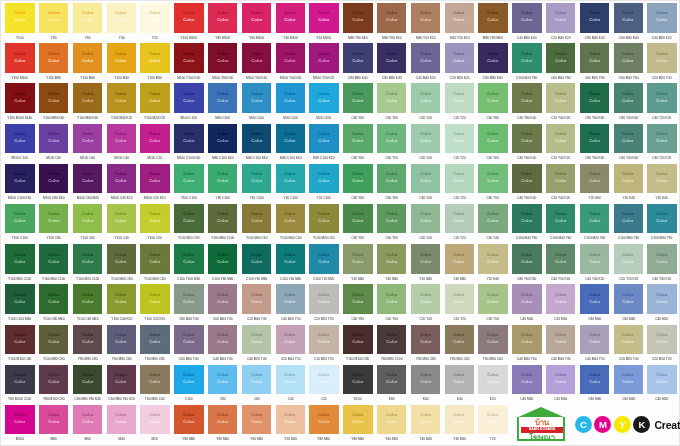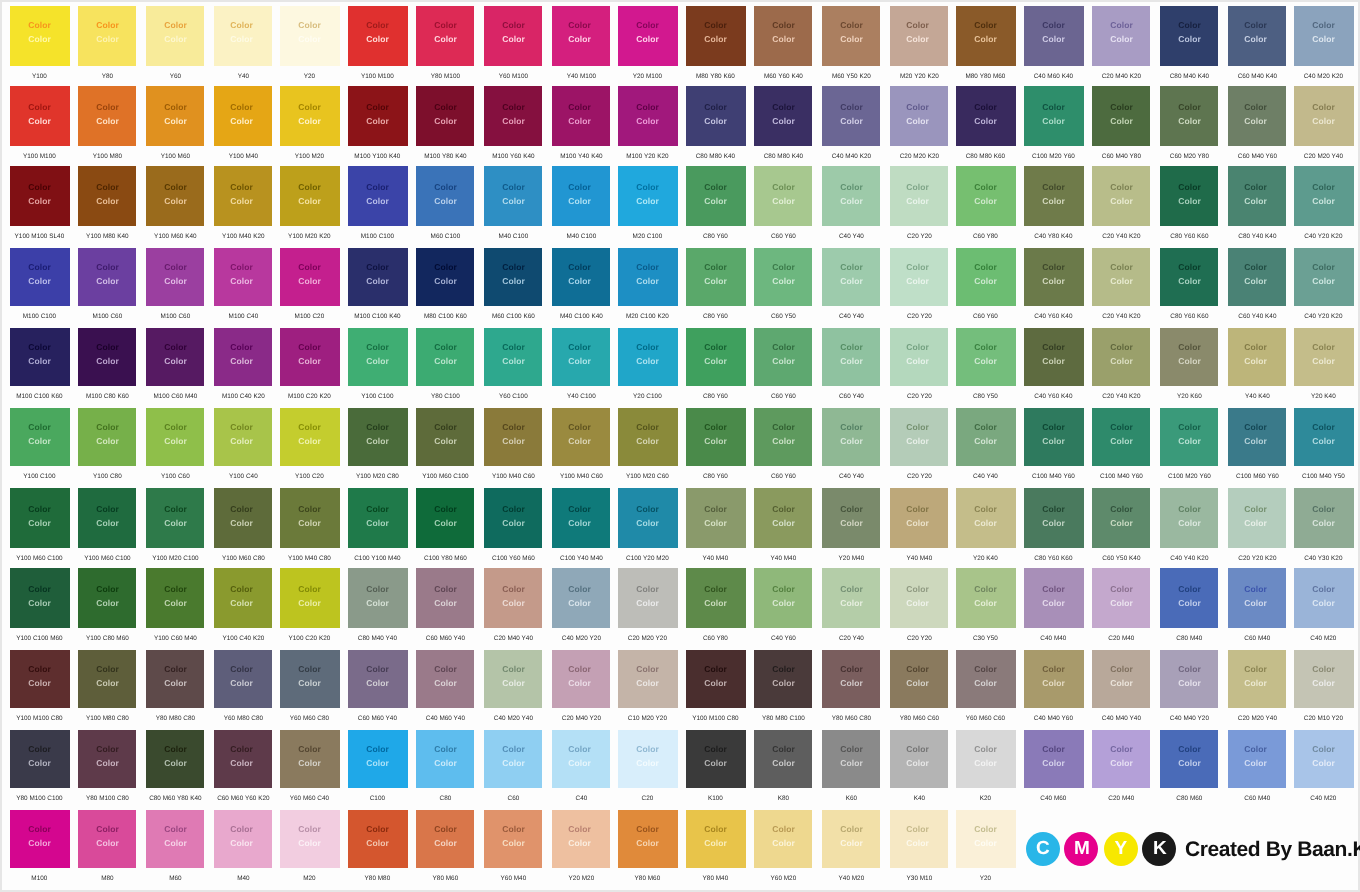--- a/index.html
+++ b/index.html
@@ -1631,20 +1631,27 @@
         <div class="lbl">Y30 M10</div>
       </div>
       <div class="cell">
         <div class="sw" style="background: rgb(250, 240, 216);">
           <span class="t1" style="color: rgb(196, 189, 144);">Color</span>
           <span class="t2" style="color: rgb(254, 252, 243);">Color</span>
         </div>
         <div class="lbl">Y20</div>
       </div>
       <div class="brand">
+        <div class="logo">
+          <div class="roof"></div>
+          <div class="walls"></div>
+          <div class="th1">บ้าน</div>
+          <div class="bar">BAAN.KOSANA</div>
+          <div class="th2">โฆษณา</div>
+        </div>
         <div class="dots">
           <div class="dot c" style="background: rgb(41, 182, 232);">C</div>
           <div class="dot m" style="background: rgb(230, 0, 140);">M</div>
           <div class="dot y" style="background: rgb(247, 232, 0);">Y</div>
           <div class="dot k" style="background: rgb(26, 26, 26);">K</div>
         </div>
         <div class="credit">Created By Baan.Kosana</div>
       </div>
     </div>
 </div>

